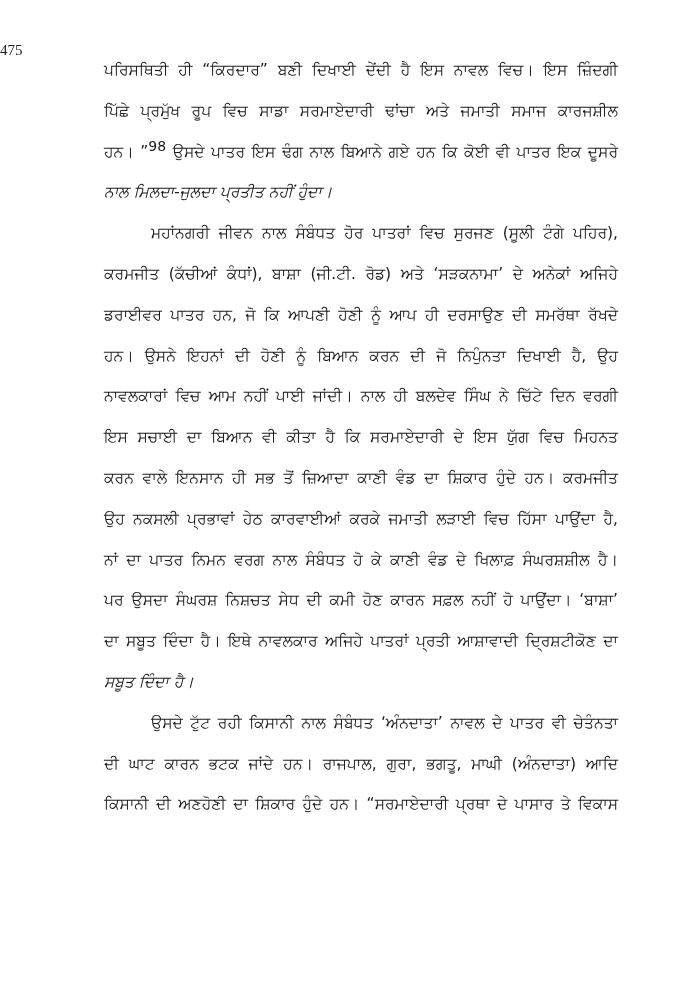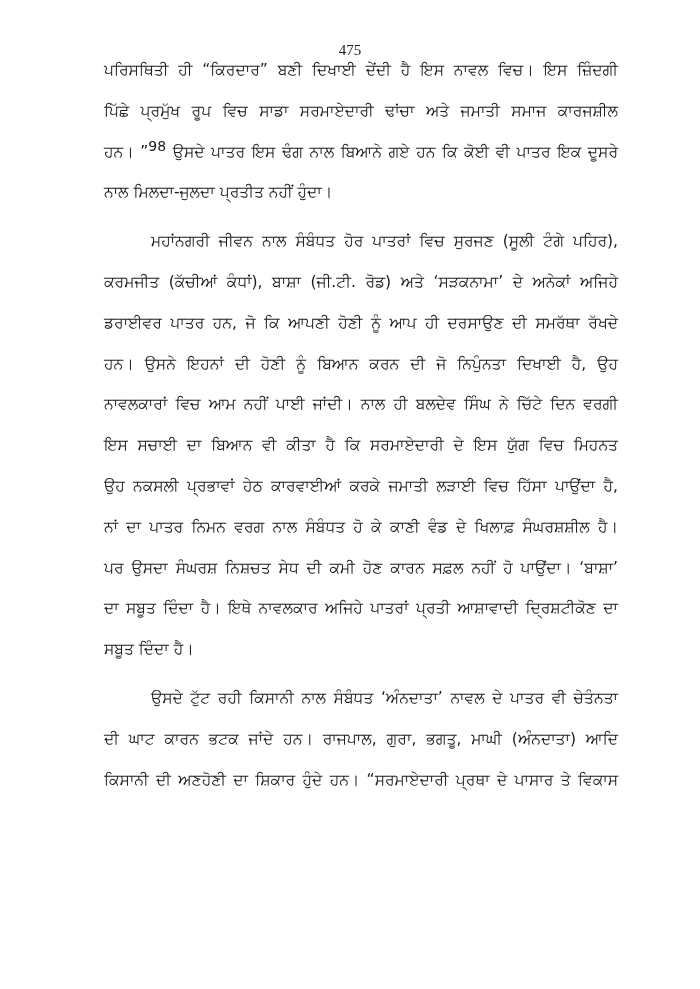--- a/index.html
+++ b/index.html
@@ -2,50 +2,51 @@
 <html><head>
 <meta charset="utf-8">
 <style>
   html, body { margin: 0; padding: 0; }
   body {
     width: 700px; height: 989px; background: #ffffff; overflow: hidden;
     position: relative; color: #1a1a1a;
     font-family: "DejaVu Sans", "Liberation Sans", sans-serif;
   }
   .page-number {
-    position: absolute; top: 42px; left: 0; width: 700px; text-align: center;
+    position: absolute; top: 42px; left: 0; width: 700px; 
     font-family: "Liberation Serif", "DejaVu Serif", serif; font-size: 15px; color: #222;
   }
   .text-block {
     position: absolute; left: 104px; top: 56px; width: 514px;
   }
   .line {
     height: 40.8px; line-height: 28px; font-size: 15.5px; white-space: nowrap;
     text-align: justify; text-align-last: justify; letter-spacing: 0px;
   }
-  .line.last { text-align-last: left; }
-  .line.indent { padding-left: 47px; margin-top: 8px; }
+  .line.last { text-align-last: left; font-style: italic; }
+  .line.indent { padding-left: 47px; }
   sup { font-size: 14px; vertical-align: super; line-height: 0; }
 </style>
 </head>
 <body>
 
 <div class="page-number">475</div>
 
 <div class="text-block">
   <div class="line">ਪਰਿਸਥਿਤੀ ਹੀ “ਕਿਰਦਾਰ” ਬਣੀ ਦਿਖਾਈ ਦੇਂਦੀ ਹੈ ਇਸ ਨਾਵਲ ਵਿਚ। ਇਸ ਜ਼ਿੰਦਗੀ</div>
   <div class="line">ਪਿੱਛੇ ਪ੍ਰਮੁੱਖ ਰੂਪ ਵਿਚ ਸਾਡਾ ਸਰਮਾਏਦਾਰੀ ਢਾਂਚਾ ਅਤੇ ਜਮਾਤੀ ਸਮਾਜ ਕਾਰਜਸ਼ੀਲ</div>
   <div class="line"><span>ਹਨ। ”</span><sup>98</sup><span> ਉਸਦੇ ਪਾਤਰ ਇਸ ਢੰਗ ਨਾਲ ਬਿਆਨੇ ਗਏ ਹਨ ਕਿ ਕੋਈ ਵੀ ਪਾਤਰ ਇਕ ਦੂਸਰੇ</span></div>
   <div class="line last">ਨਾਲ ਮਿਲਦਾ-ਜੁਲਦਾ ਪ੍ਰਤੀਤ ਨਹੀਂ ਹੁੰਦਾ।</div>
   <div class="line indent">ਮਹਾਂਨਗਰੀ ਜੀਵਨ ਨਾਲ ਸੰਬੰਧਤ ਹੋਰ ਪਾਤਰਾਂ ਵਿਚ ਸੁਰਜਣ (ਸੂਲੀ ਟੰਗੇ ਪਹਿਰ),</div>
   <div class="line">ਕਰਮਜੀਤ (ਕੱਚੀਆਂ ਕੰਧਾਂ), ਬਾਸ਼ਾ (ਜੀ.ਟੀ. ਰੋਡ) ਅਤੇ ‘ਸੜਕਨਾਮਾ’ ਦੇ ਅਨੇਕਾਂ ਅਜਿਹੇ</div>
   <div class="line">ਡਰਾਈਵਰ ਪਾਤਰ ਹਨ, ਜੋ ਕਿ ਆਪਣੀ ਹੋਣੀ ਨੂੰ ਆਪ ਹੀ ਦਰਸਾਉਣ ਦੀ ਸਮਰੱਥਾ ਰੱਖਦੇ</div>
   <div class="line">ਹਨ। ਉਸਨੇ ਇਹਨਾਂ ਦੀ ਹੋਣੀ ਨੂੰ ਬਿਆਨ ਕਰਨ ਦੀ ਜੋ ਨਿਪੁੰਨਤਾ ਦਿਖਾਈ ਹੈ, ਉਹ</div>
   <div class="line">ਨਾਵਲਕਾਰਾਂ ਵਿਚ ਆਮ ਨਹੀਂ ਪਾਈ ਜਾਂਦੀ। ਨਾਲ ਹੀ ਬਲਦੇਵ ਸਿੰਘ ਨੇ ਚਿੱਟੇ ਦਿਨ ਵਰਗੀ</div>
   <div class="line">ਇਸ ਸਚਾਈ ਦਾ ਬਿਆਨ ਵੀ ਕੀਤਾ ਹੈ ਕਿ ਸਰਮਾਏਦਾਰੀ ਦੇ ਇਸ ਯੁੱਗ ਵਿਚ ਮਿਹਨਤ</div>
+  <div class="line">ਕਰਨ ਵਾਲੇ ਇਨਸਾਨ ਹੀ ਸਭ ਤੋਂ ਜ਼ਿਆਦਾ ਕਾਣੀ ਵੰਡ ਦਾ ਸ਼ਿਕਾਰ ਹੁੰਦੇ ਹਨ। ਕਰਮਜੀਤ</div>
   <div class="line">ਉਹ ਨਕਸਲੀ ਪ੍ਰਭਾਵਾਂ ਹੇਠ ਕਾਰਵਾਈਆਂ ਕਰਕੇ ਜਮਾਤੀ ਲੜਾਈ ਵਿਚ ਹਿੱਸਾ ਪਾਉਂਦਾ ਹੈ,</div>
   <div class="line">ਨਾਂ ਦਾ ਪਾਤਰ ਨਿਮਨ ਵਰਗ ਨਾਲ ਸੰਬੰਧਤ ਹੋ ਕੇ ਕਾਣੀ ਵੰਡ ਦੇ ਖਿਲਾਫ਼ ਸੰਘਰਸ਼ਸ਼ੀਲ ਹੈ।</div>
   <div class="line">ਪਰ ਉਸਦਾ ਸੰਘਰਸ਼ ਨਿਸ਼ਚਤ ਸੇਧ ਦੀ ਕਮੀ ਹੋਣ ਕਾਰਨ ਸਫ਼ਲ ਨਹੀਂ ਹੋ ਪਾਉਂਦਾ। ‘ਬਾਸ਼ਾ’</div>
   <div class="line">ਦਾ ਸਬੂਤ ਦਿੰਦਾ ਹੈ। ਇਥੇ ਨਾਵਲਕਾਰ ਅਜਿਹੇ ਪਾਤਰਾਂ ਪ੍ਰਤੀ ਆਸ਼ਾਵਾਦੀ ਦ੍ਰਿਸ਼ਟੀਕੋਣ ਦਾ</div>
   <div class="line last">ਸਬੂਤ ਦਿੰਦਾ ਹੈ।</div>
   <div class="line indent">ਉਸਦੇ ਟੁੱਟ ਰਹੀ ਕਿਸਾਨੀ ਨਾਲ ਸੰਬੰਧਤ ‘ਅੰਨਦਾਤਾ’ ਨਾਵਲ ਦੇ ਪਾਤਰ ਵੀ ਚੇਤੰਨਤਾ</div>
   <div class="line">ਦੀ ਘਾਟ ਕਾਰਨ ਭਟਕ ਜਾਂਦੇ ਹਨ। ਰਾਜਪਾਲ, ਗੁਰਾ, ਭਗਤੂ, ਮਾਘੀ (ਅੰਨਦਾਤਾ) ਆਦਿ</div>
   <div class="line">ਕਿਸਾਨੀ ਦੀ ਅਣਹੋਣੀ ਦਾ ਸ਼ਿਕਾਰ ਹੁੰਦੇ ਹਨ। “ਸਰਮਾਏਦਾਰੀ ਪ੍ਰਥਾ ਦੇ ਪਾਸਾਰ ਤੇ ਵਿਕਾਸ</div>
 </div>
 

